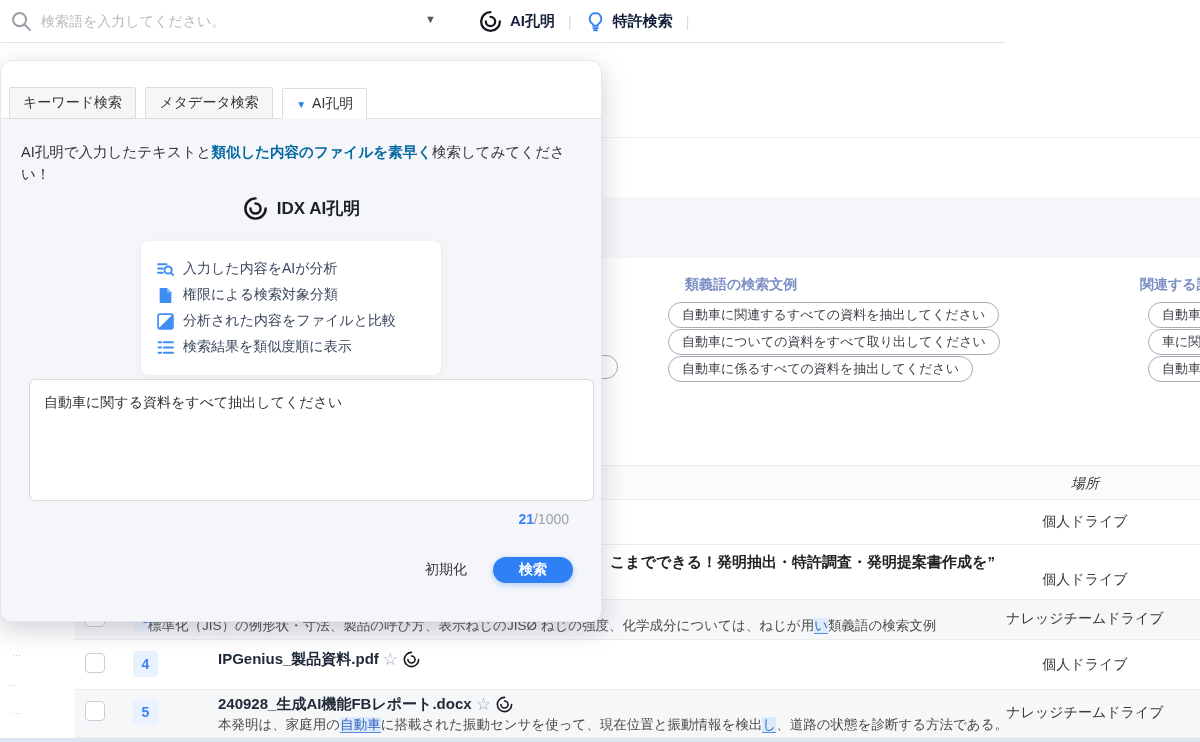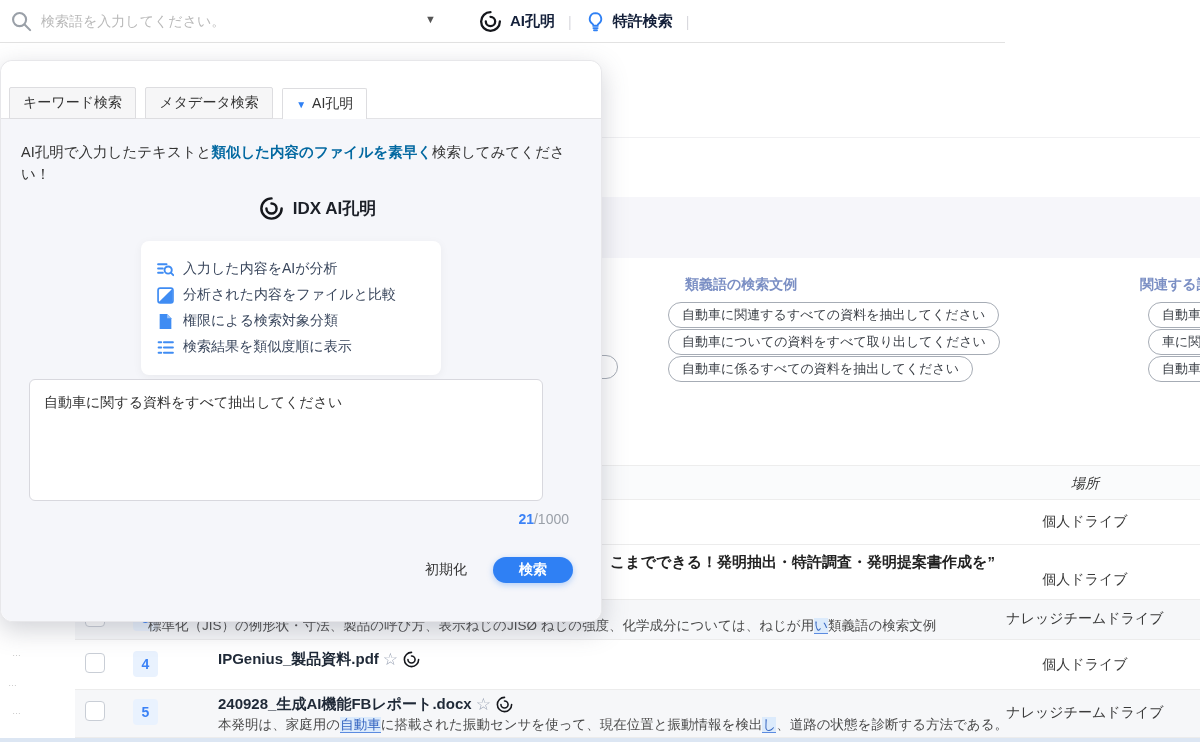--- a/index.html
+++ b/index.html
@@ -43,26 +43,26 @@
 
   
   .panel { position:absolute; left:0; top:60px; width:602px; height:562px; background:#fff; border:1px solid #e7e7ea; border-radius:12px; box-shadow:0 8px 26px rgba(90,95,110,.28); z-index:10; }
   .tabbar { position:absolute; left:0; top:0; right:0; height:58px; padding:26px 0 0 8px; border-bottom:1px solid #e3e3e6; background:#fff; border-radius:12px 12px 0 0; }
   .tab { display:inline-block; font-size:14px; color:#333; background:#f6f6f7; border:1px solid #dddde0; padding:6px 13px; margin-right:5px; border-radius:2px 2px 0 0; cursor:pointer; vertical-align:bottom; }
   .tab.active { background:#fff; border-bottom:1px solid #fff; margin-bottom:-1px; position:relative; }
   .tab-caret { color:#2f80f4; font-size:10px; margin-right:6px; }
   .panel-content { position:absolute; left:0; top:58px; right:0; bottom:0; background:#f5f6fa; border-radius:0 0 12px 12px; }
   .desc { position:absolute; left:20px; top:22px; width:548px; font-size:14.5px; color:#333; line-height:1.55; }
   .desc b { color:#0369a1; }
-  .logo-row { position:absolute; left:16px; top:76px; width:100%; display:flex; align-items:center; justify-content:center; gap:8px; }
+  .logo-row { position:absolute; left:0; top:76px; width:100%; display:flex; align-items:center; justify-content:center; gap:8px; }
   .logo-text { font-size:17px; font-weight:700; color:#1b1f27; }
   .feature-card { position:absolute; left:140px; top:122px; width:300px; background:#fff; border-radius:8px; box-shadow:0 2px 10px rgba(0,0,0,.05); padding:11px 16px; }
   .feat { display:flex; align-items:center; gap:9px; margin:8px 0; }
   .feat-label { font-size:14px; color:#39465c; }
-  .ai-textarea { position:absolute; left:28px; top:260px; width:514px; height:122px; border:1px solid #d8d8de; border-radius:6px; background:#fff; resize:none; outline:none; padding:12px 14px; font-size:14px; color:#333; font-family:inherit; line-height:1.5; }
+  .ai-textarea { position:absolute; left:28px; top:260px; width:565px; height:122px; border:1px solid #d8d8de; border-radius:6px; background:#fff; resize:none; outline:none; padding:12px 14px; font-size:14px; color:#333; font-family:inherit; line-height:1.5; }
   .counter { position:absolute; top:392px; right:32px; font-size:14px; }
   .counter .n { color:#3b82f6; font-weight:700; }
   .counter .lim { color:#9aa0a8; }
   .panel-footer { position:absolute; top:438px; right:28px; display:flex; align-items:center; gap:26px; }
   .reset-btn { font-size:14px; color:#333; cursor:pointer; background:none; border:none; font-family:inherit; }
   .go-btn { background:#2f80f4; color:#fff; font-size:14px; font-weight:700; border:none; border-radius:999px; padding:4px 26px; cursor:pointer; font-family:inherit; box-shadow:0 2px 6px rgba(47,128,244,.35); }
 
   svg { display:block; }
 </style>
 </head>
@@ -207,34 +207,34 @@
                 <line x1="1" y1="11" x2="5.5" y2="11"></line>
                 <circle cx="10.5" cy="8.5" r="3.4"></circle>
                 <line x1="13" y1="11" x2="15.3" y2="13.3"></line>
               </svg>
             </span>
           <span class="feat-label">入力した内容をAIが分析</span>
         </div>
         <div class="feat">
           <span>
               <svg width="17" height="17" viewBox="0 0 16 16">
+                <path d="M2.5 1h7l4 4v10h-11z" fill="#3f8cf3"></path>
+                <path d="M9.5 1l4 4h-4z" fill="#9cc3f8"></path>
+              </svg>
+            </span>
+          <span class="feat-label">権限による検索対象分類</span>
+        </div>
+        <div class="feat">
+          <span>
+              <svg width="17" height="17" viewBox="0 0 16 16">
                 <rect x="1" y="1" width="14" height="14" rx="2" fill="none" stroke="#3f8cf3" stroke-width="1.6"></rect>
                 <path d="M14.2 1.8v12.4H1.8z" fill="#3f8cf3"></path>
               </svg>
             </span>
           <span class="feat-label">分析された内容をファイルと比較</span>
-        </div>
-        <div class="feat">
-          <span>
-              <svg width="17" height="17" viewBox="0 0 16 16">
-                <path d="M2.5 1h7l4 4v10h-11z" fill="#3f8cf3"></path>
-                <path d="M9.5 1l4 4h-4z" fill="#9cc3f8"></path>
-              </svg>
-            </span>
-          <span class="feat-label">権限による検索対象分類</span>
         </div>
         <div class="feat">
           <span>
               <svg width="17" height="17" viewBox="0 0 16 16" fill="none" stroke="#3f8cf3" stroke-width="1.8" stroke-linecap="round">
                 <line x1="1.5" y1="3" x2="4" y2="3"></line>
                 <line x1="6.5" y1="3" x2="15" y2="3"></line>
                 <line x1="1.5" y1="8" x2="4" y2="8"></line>
                 <line x1="6.5" y1="8" x2="15" y2="8"></line>
                 <line x1="1.5" y1="13" x2="4" y2="13"></line>
                 <line x1="6.5" y1="13" x2="15" y2="13"></line>

